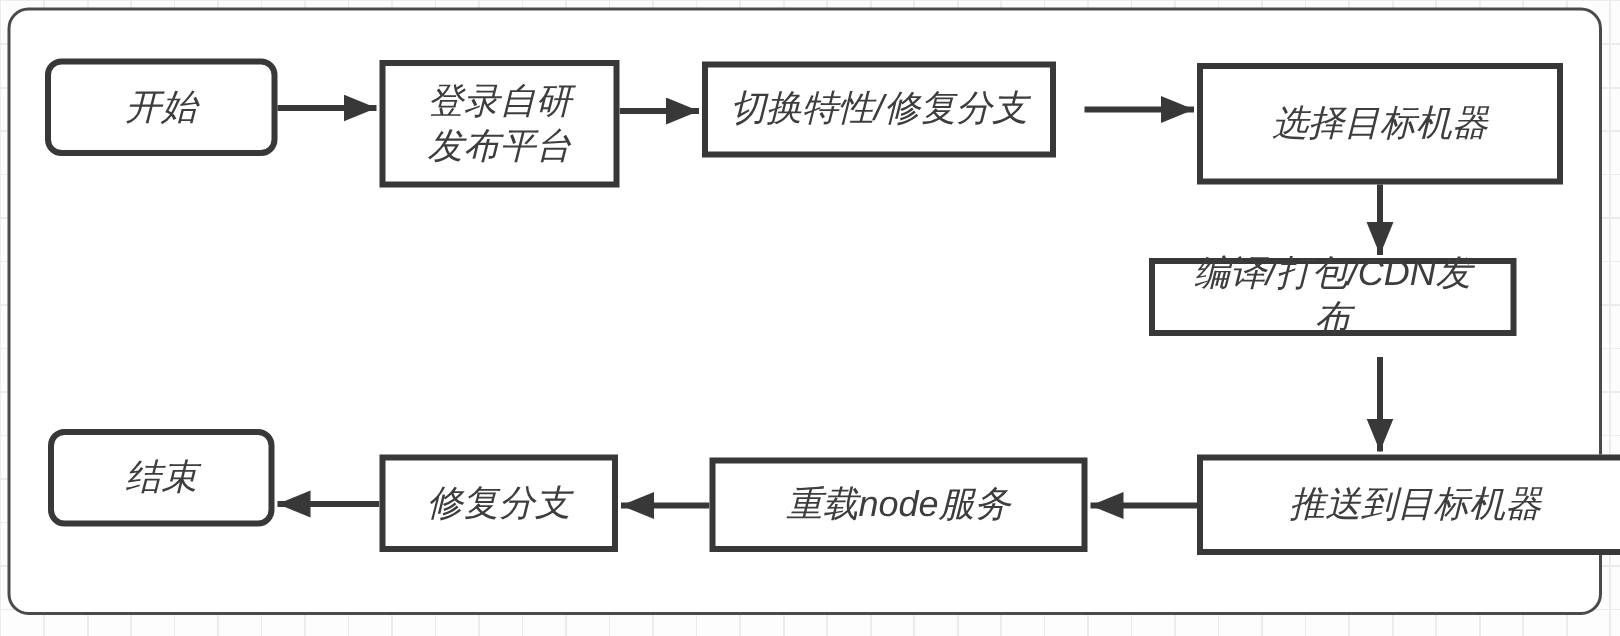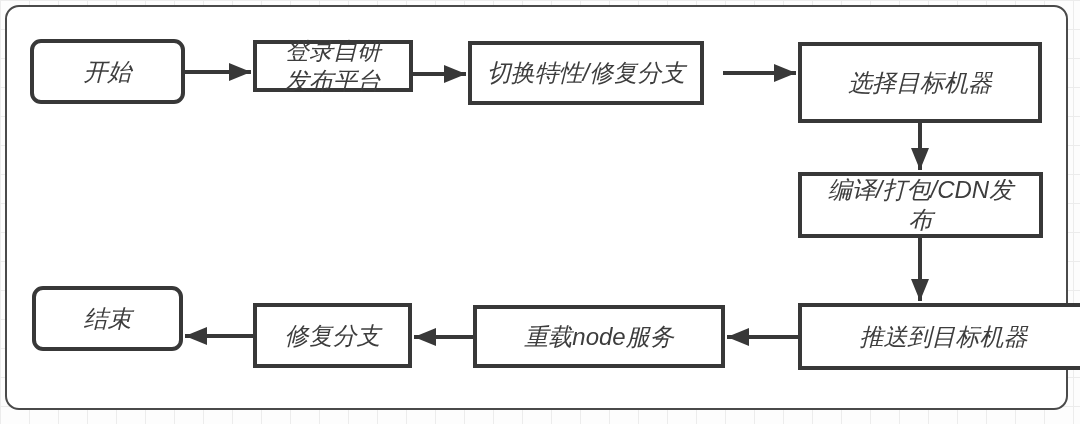--- a/index.html
+++ b/index.html
@@ -43,24 +43,24 @@
     text-align: center;
     white-space: pre-line;
     z-index: 2;
     font-style: italic;
   }
   .node.rounded {
     border-radius: 11px;
   }
   
   #n-start   { left: 30px;  top: 39px;  width: 155px; height: 65px; }
-  #n-login   { left: 253px; top: 40px;  width: 160px; height: 52px; }
+  #n-login   { left: 253px; top: 40px;  width: 160px; height: 85px; }
   #n-switch  { left: 468px; top: 41px;  width: 236px; height: 64px; }
   #n-select  { left: 798px; top: 42px;  width: 244px; height: 81px; }
-  #n-build   { left: 798px; top: 172px; width: 245px; height: 66px; }
+  #n-build   { left: 766px; top: 172px; width: 245px; height: 52px; }
   #n-push    { left: 798px; top: 303px; width: 291px; height: 67px; }
   #n-reload  { left: 473px; top: 305px; width: 252px; height: 63px; text-align: center; }
   #n-preview { left: 253px; top: 303px; width: 159px; height: 65px; }
   #n-end     { left: 32px;  top: 286px; width: 151px; height: 65px; }
 
   svg.edges {
     position: absolute;
     left: 0;
     top: 0;
     width: 1080px;

